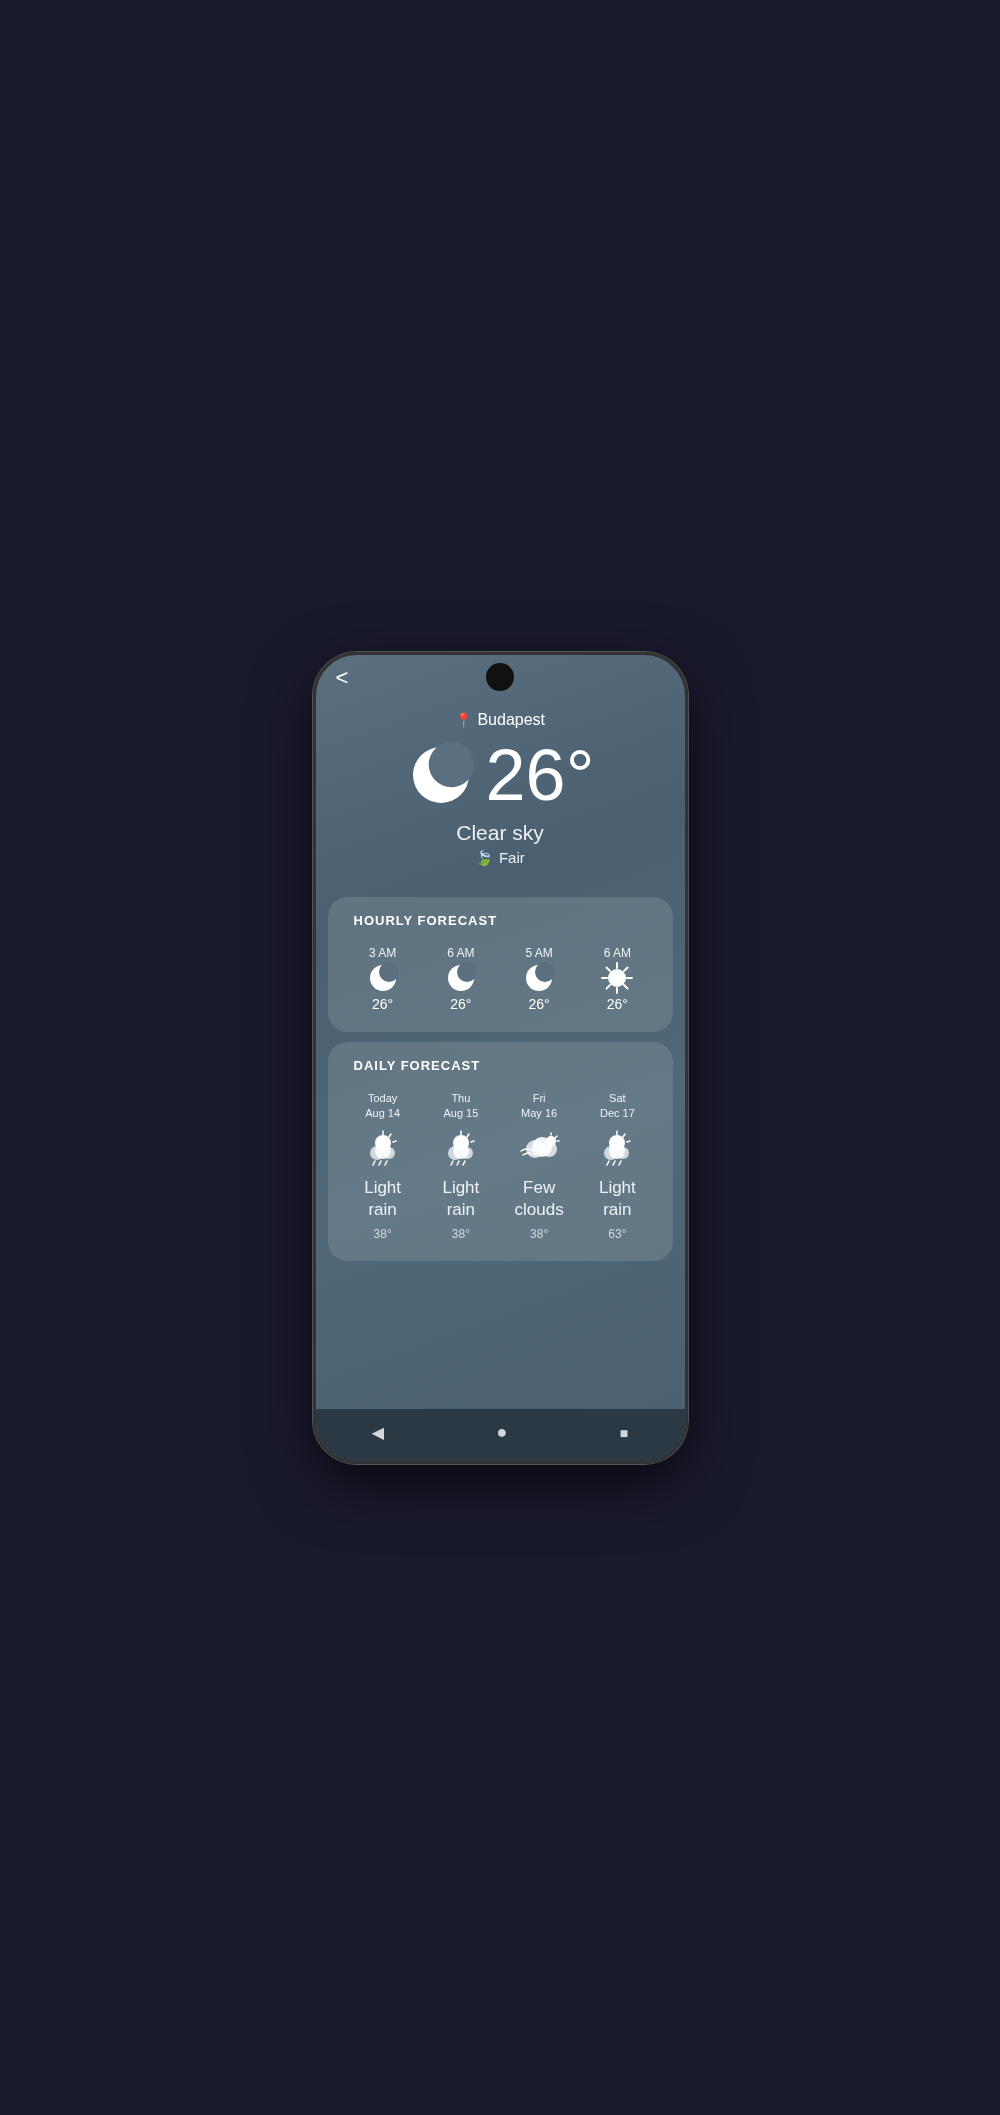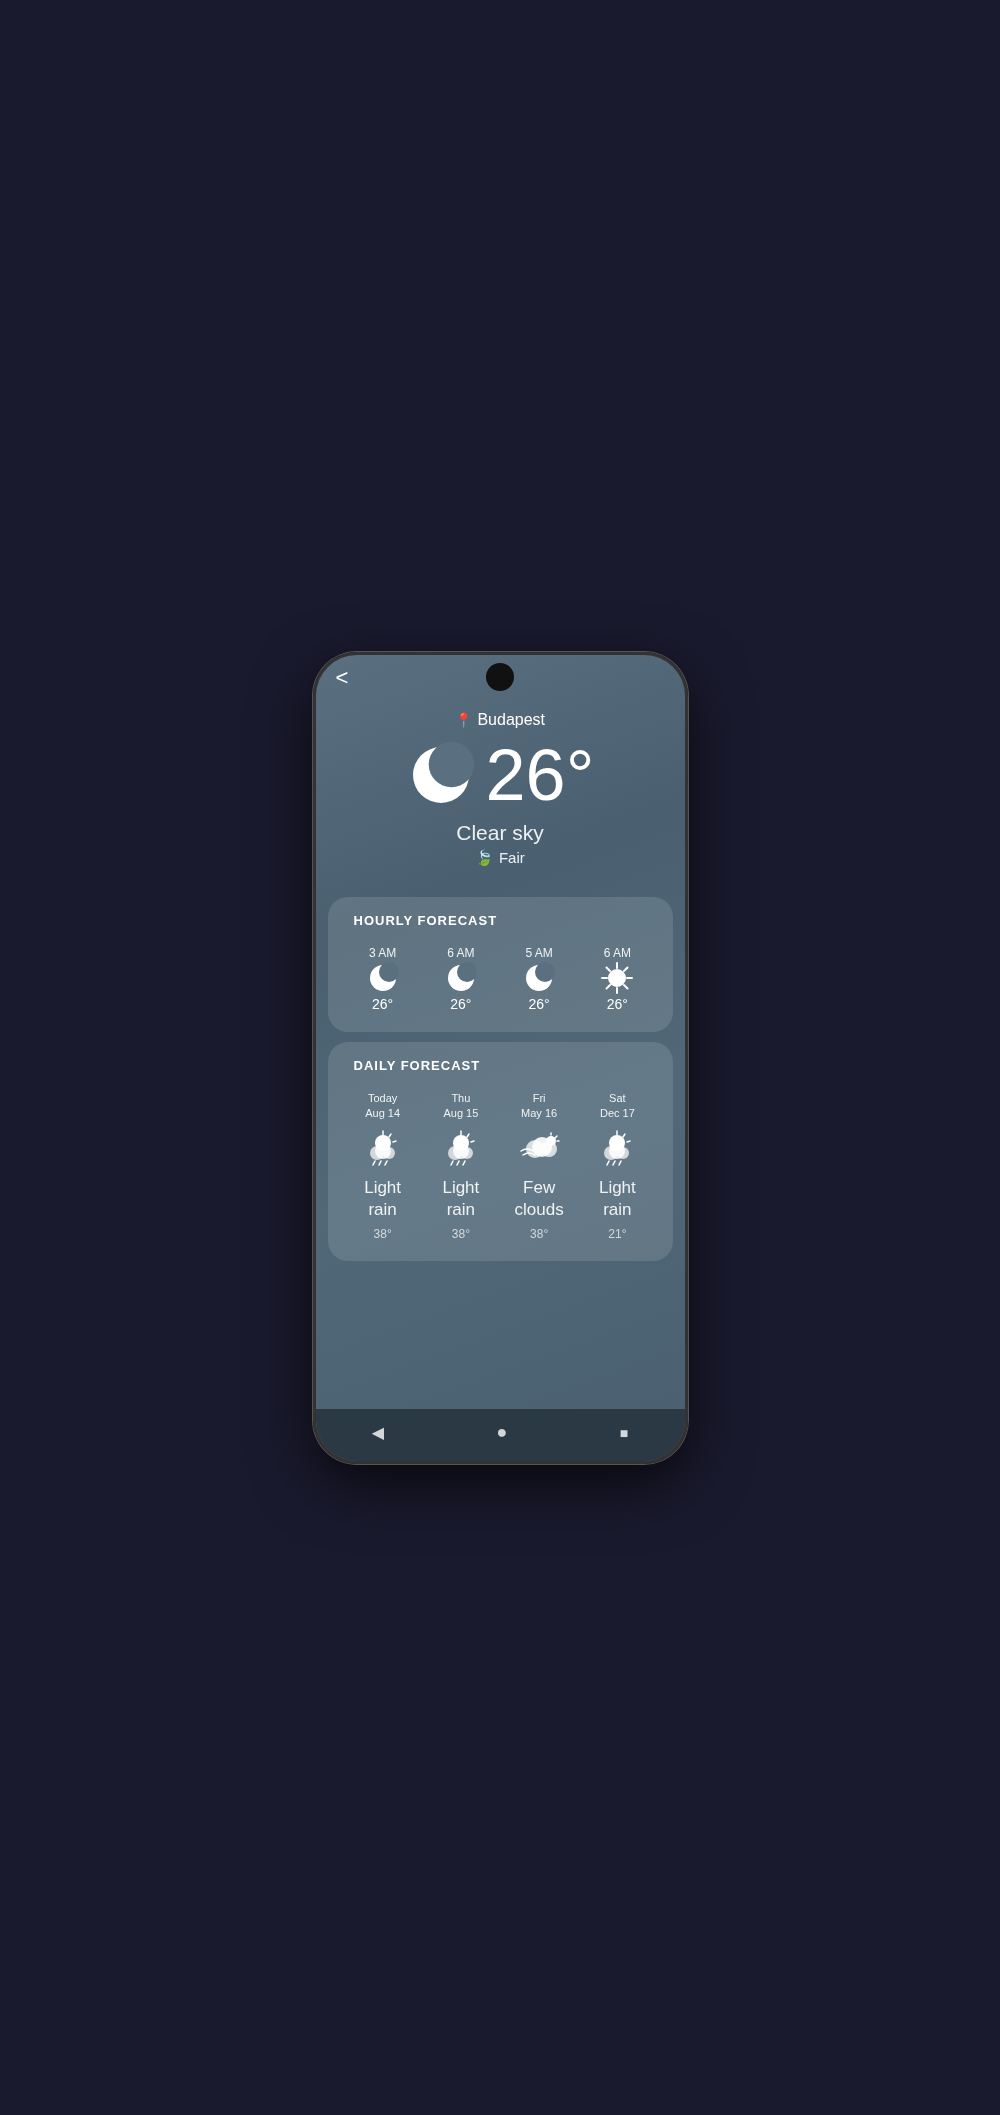--- a/index.html
+++ b/index.html
@@ -446,21 +446,21 @@
             <line x1="30" y1="7" x2="28" y2="10" stroke="white" stroke-width="1.5" stroke-linecap="round"></line>
             <line x1="35" y1="14" x2="32" y2="15" stroke="white" stroke-width="1.5" stroke-linecap="round"></line>
             <circle cx="16" cy="26" r="7" fill="rgba(255,255,255,0.7)"></circle>
             <circle cx="22" cy="24" r="8" fill="rgba(255,255,255,0.85)"></circle>
             <circle cx="28" cy="26" r="6" fill="rgba(255,255,255,0.7)"></circle>
             <line x1="14" y1="34" x2="12" y2="38" stroke="white" stroke-width="1.5" stroke-linecap="round"></line>
             <line x1="20" y1="34" x2="18" y2="38" stroke="white" stroke-width="1.5" stroke-linecap="round"></line>
             <line x1="26" y1="34" x2="24" y2="38" stroke="white" stroke-width="1.5" stroke-linecap="round"></line>
           </svg>
           <div class="day-desc">Light rain</div>
-          <div class="day-temp">21°</div>
+          <div class="day-temp">63°</div>
         </div>
 
       </div>
     </div>
 
     
     <div style="height: 20px;"></div>
 
   </div>
 

